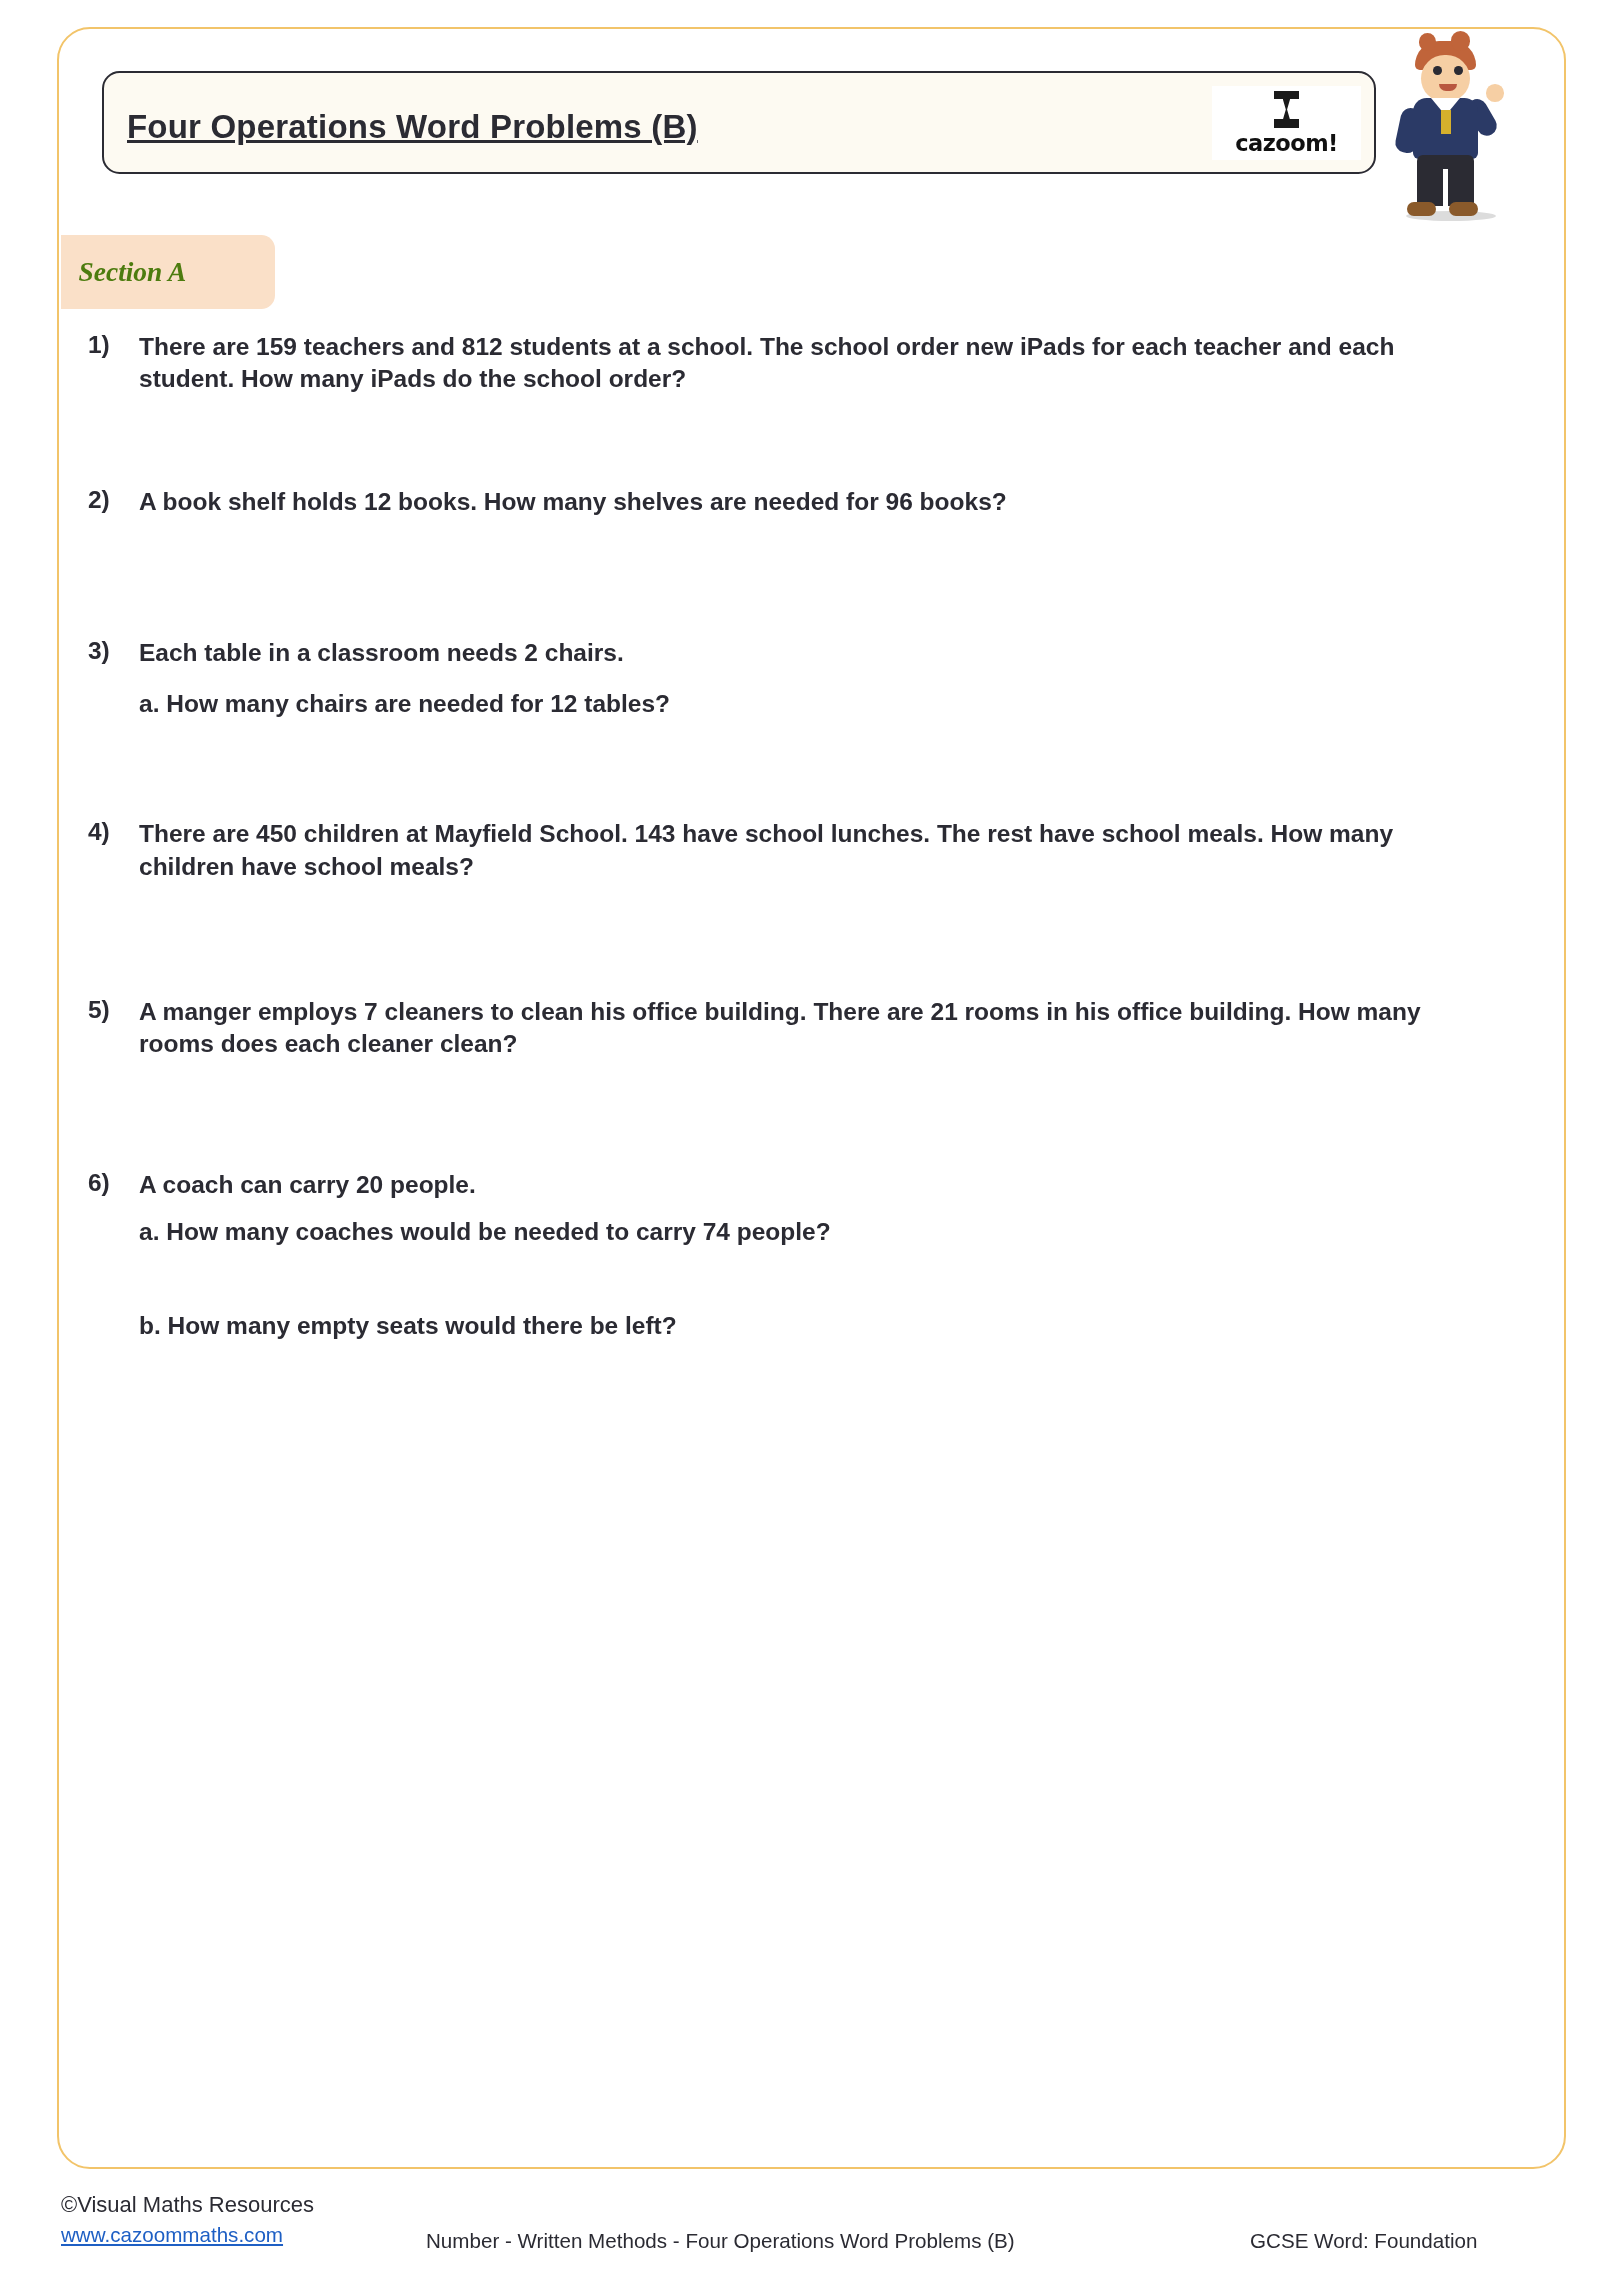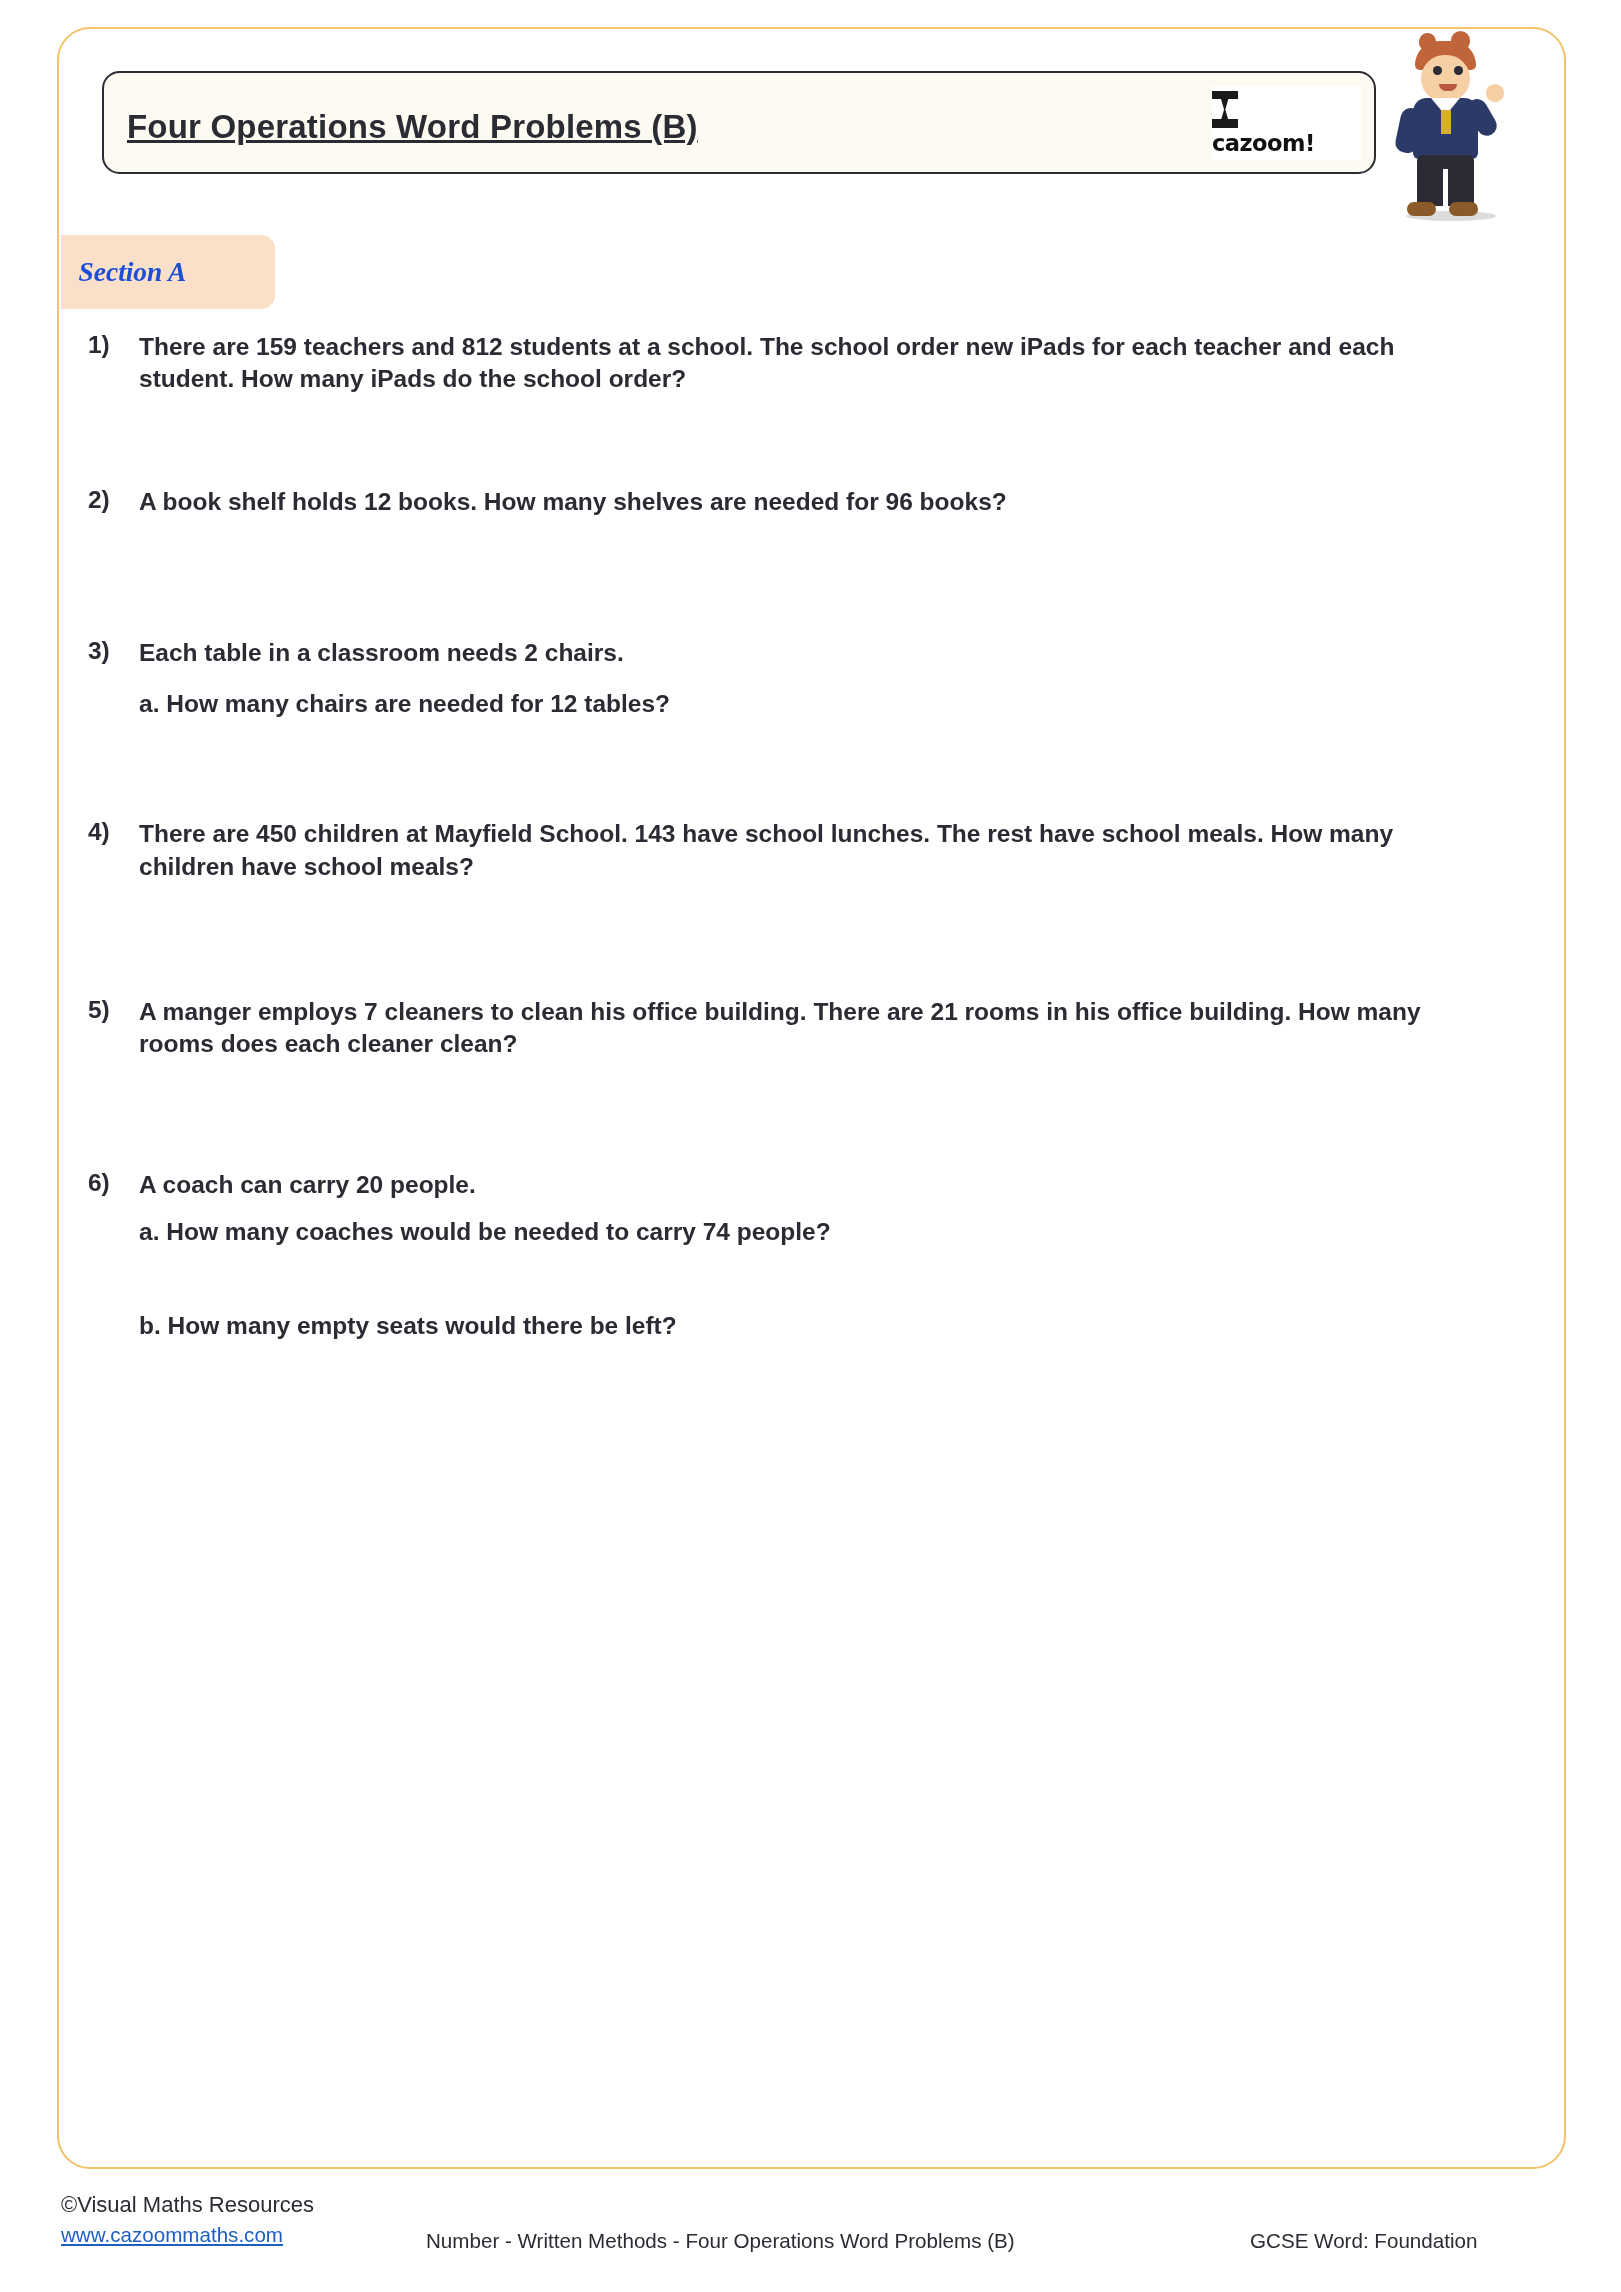--- a/index.html
+++ b/index.html
@@ -54,21 +54,21 @@
   
   .logo-box {
     position: absolute;
     left: 1212px;
     top: 86px;
     width: 149px;
     height: 74px;
     background: #ffffff;
     display: flex;
     flex-direction: column;
-    align-items: flex-start;
+    align-items: center;
     justify-content: center;
   }
   .logo-mark {
     width: 25.5px;
     height: 37px;
     position: relative;
     margin-bottom: 2px;
   }
   .logo-mark:before,
   .logo-mark:after {
@@ -184,21 +184,21 @@
     border-radius: 0 13.7px 13.7px 0;
   }
   .section-tab span {
     position: absolute;
     left: 17.6px;
     top: 21.6px;
     font-family: "Liberation Serif", serif;
     font-size: 27.4px;
     font-weight: bold;
     font-style: italic;
-    color: #1d4ed8;
+    color: #4d7c0f;
   }
 
   
   .questions {
     position: absolute;
     left: 84px;
     top: 331px;
     width: 1402px;
   }
   .q-row {

